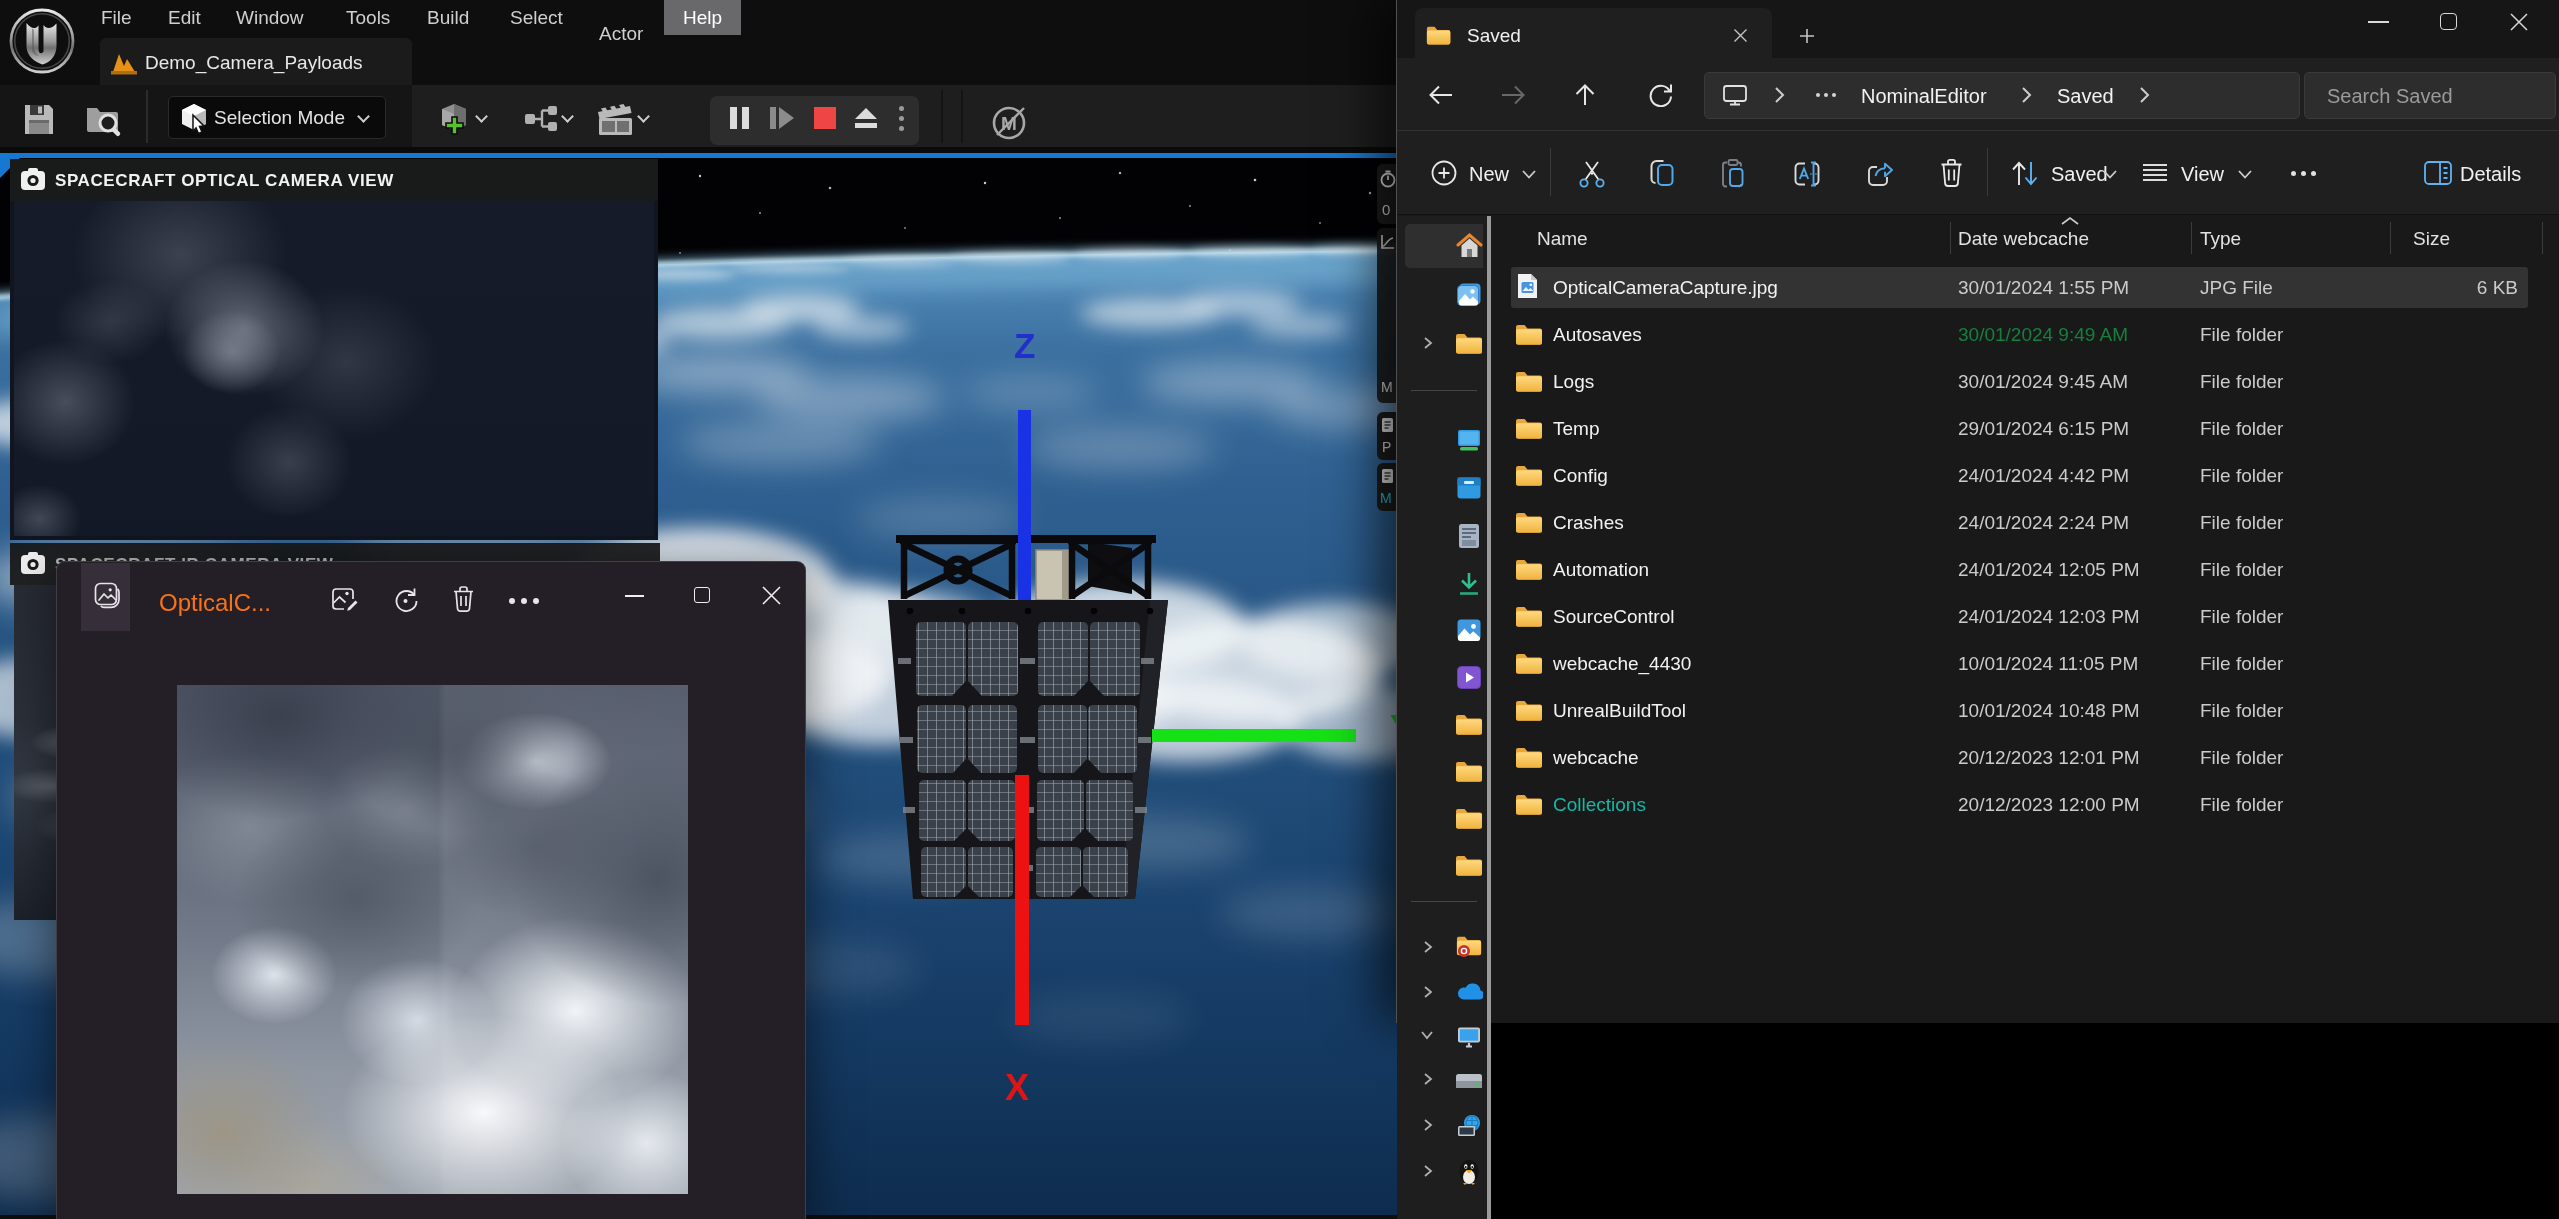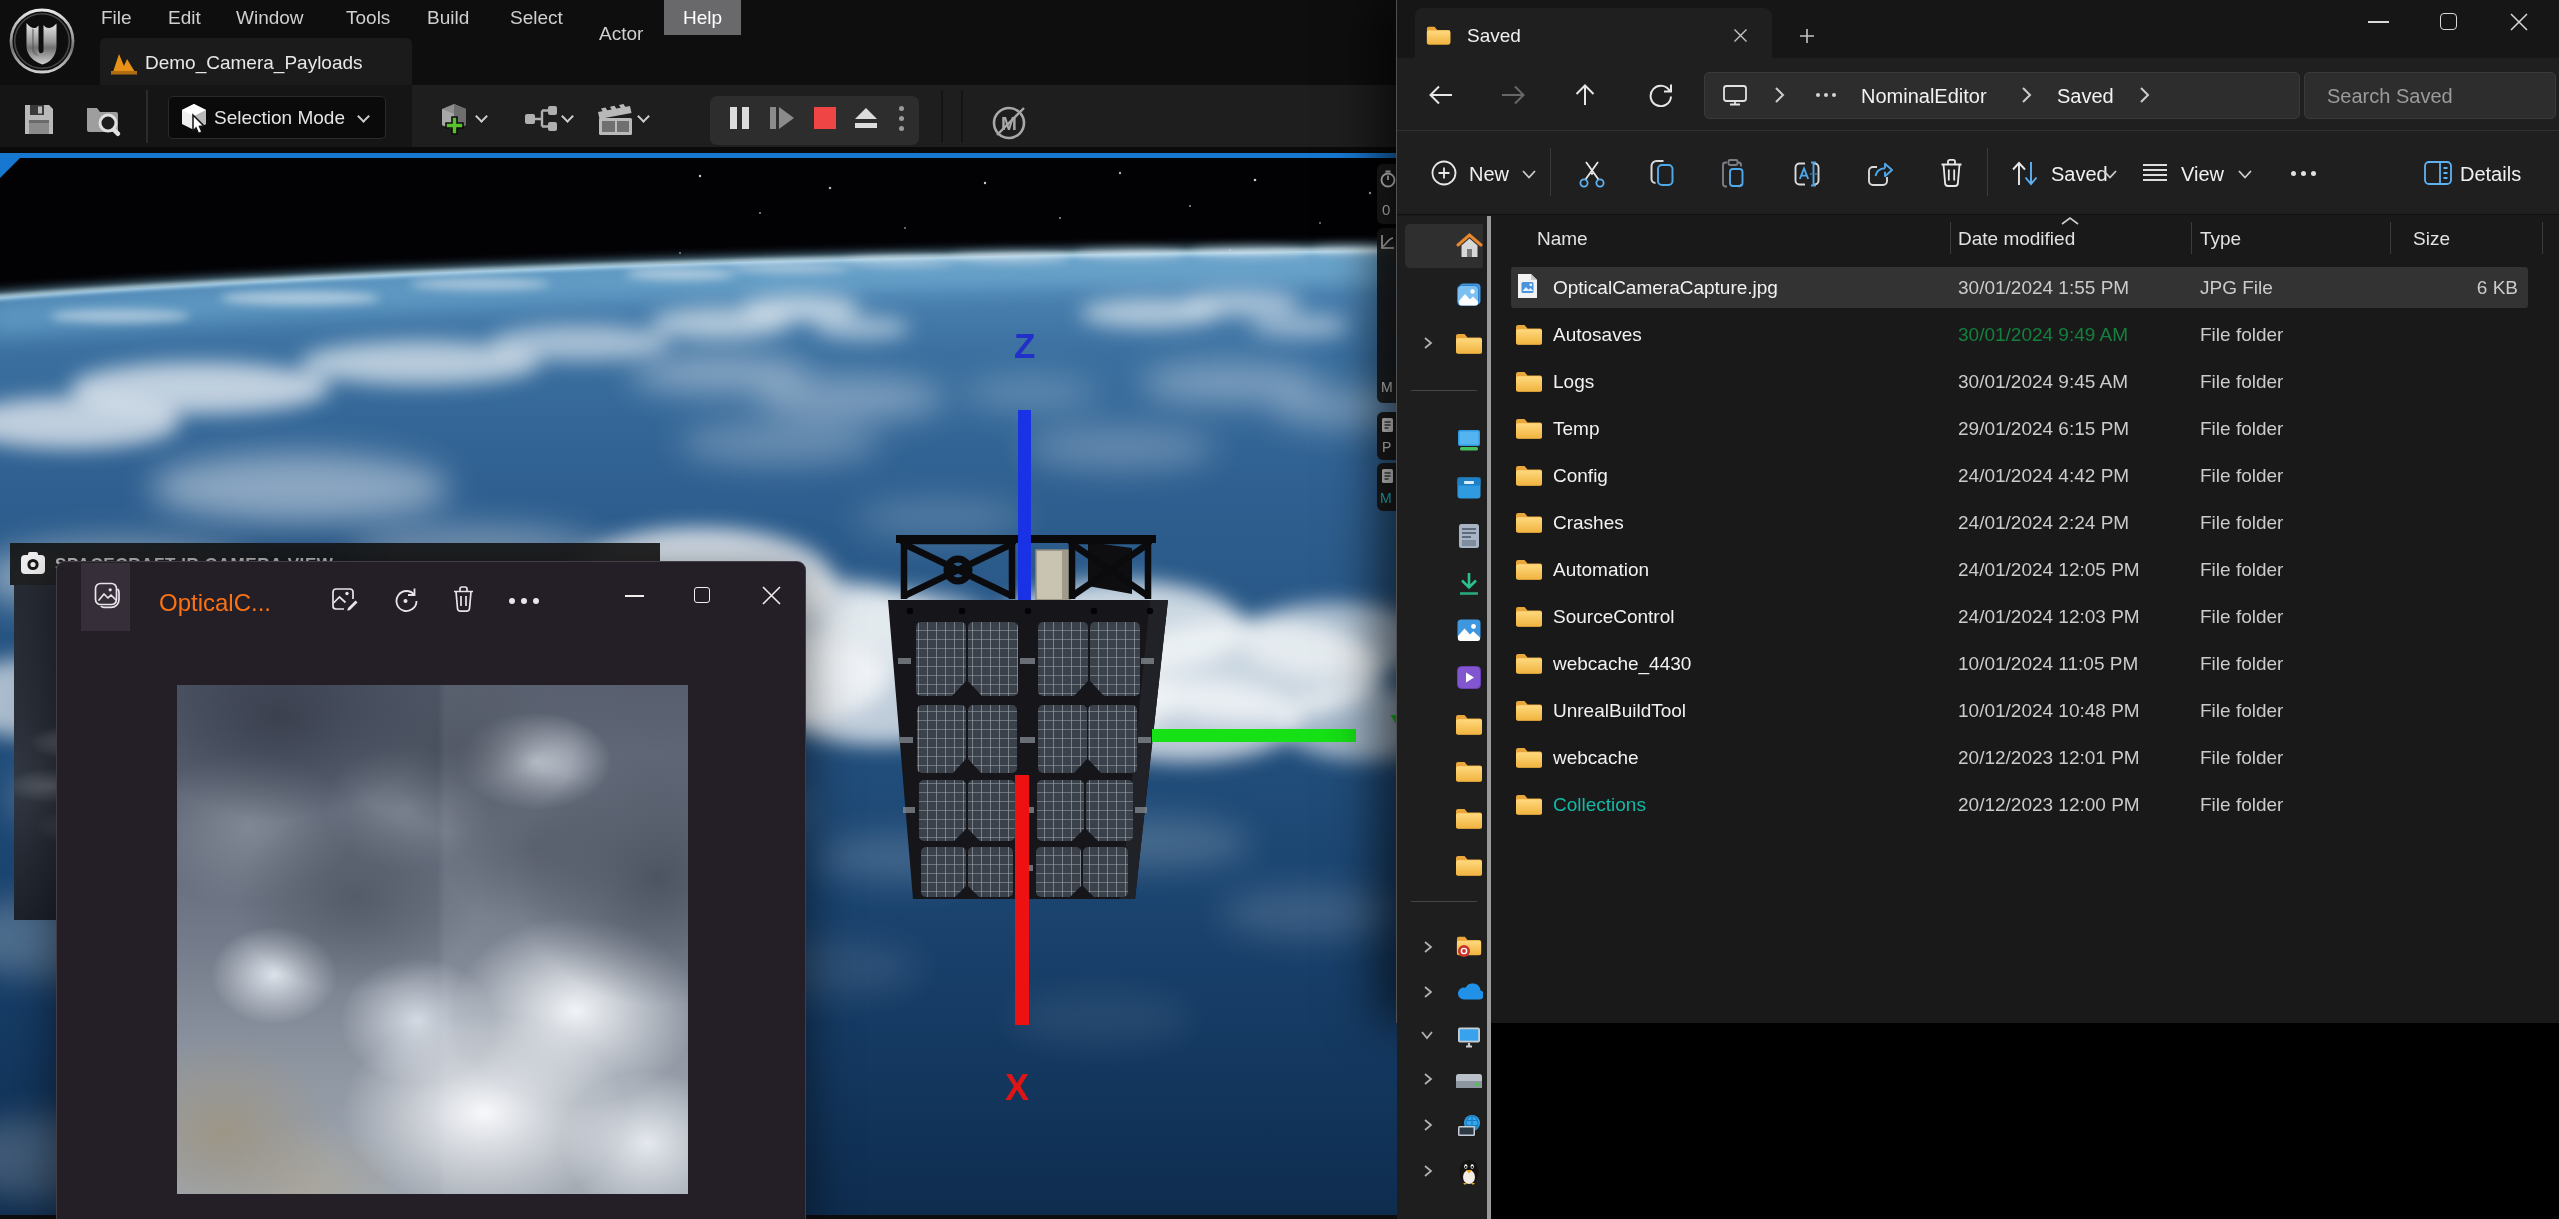--- a/index.html
+++ b/index.html
@@ -382,20 +382,40 @@
     <circle cx="13" cy="13.5" r="5.6" fill="#181818"></circle>
         <circle cx="13" cy="13.5" r="2.6" fill="#f0f0f0"></circle>
   </svg>
   <div class="tx" style="left:45px;top:13px;font-size:17px;font-weight:bold;letter-spacing:.6px;color:#b9b9b9">SPACECRAFT IR CAMERA VIEW</div>
   <div class="a" style="left:4px;top:42px;width:642px;height:335px;background:
     radial-gradient(60px 25px at 9% 47%,rgba(165,170,180,.5),rgba(165,170,180,0) 70%),
     radial-gradient(70px 25px at 6% 60%,rgba(150,155,165,.45),rgba(150,155,165,0) 70%),
     radial-gradient(80px 30px at 12% 72%,rgba(140,146,156,.4),rgba(140,146,156,0) 70%),
     linear-gradient(180deg,#272b34 0%,#2b303a 40%,#343a45 60%,#272c36 80%,#1d222b 100%)"></div>
 </div>
+<div class="a" id="optpanel" style="left:10px;top:159px;width:648px;height:381px;background:#10151f">
+  <div class="a" style="left:0;top:0;width:648px;height:42px;background:rgba(26,26,26,.95)"></div>
+  <svg class="a" style="left:10px;top:8px" width="26" height="26" viewBox="0 0 26 26">
+    <rect x="1" y="4" width="24" height="19" rx="4" fill="#f0f0f0"></rect>
+    <rect x="8" y="1" width="10" height="5" rx="2" fill="#f0f0f0"></rect>
+    <circle cx="13" cy="13.5" r="5.6" fill="#181818"></circle>
+        <circle cx="13" cy="13.5" r="2.6" fill="#f0f0f0"></circle>
+  </svg>
+  <div class="tx" style="left:45px;top:13px;font-size:17px;font-weight:bold;letter-spacing:.6px;color:#f2f2f2">SPACECRAFT OPTICAL CAMERA VIEW</div>
+  <div class="a" style="left:4px;top:42px;width:640px;height:335px;background:
+    radial-gradient(110px 95px at 36% 38%,rgba(150,157,170,.6),rgba(150,157,170,0) 72%),
+    radial-gradient(70px 60px at 34% 45%,rgba(185,191,201,.45),rgba(185,191,201,0) 70%),
+    radial-gradient(150px 120px at 26% 16%,rgba(105,113,128,.45),rgba(105,113,128,0) 72%),
+    radial-gradient(100px 90px at 8% 60%,rgba(120,128,142,.5),rgba(120,128,142,0) 70%),
+    radial-gradient(90px 80px at 43% 78%,rgba(110,118,132,.4),rgba(110,118,132,0) 70%),
+    radial-gradient(130px 110px at 52% 48%,rgba(100,108,122,.35),rgba(100,108,122,0) 70%),
+    radial-gradient(60px 50px at 4% 95%,rgba(120,128,142,.45),rgba(120,128,142,0) 70%),
+    radial-gradient(80px 60px at 15% 36%,rgba(92,100,115,.4),rgba(92,100,115,0) 70%),
+    linear-gradient(180deg,#151b29 0%,#131927 100%)"></div>
+</div>
 
 <div class="a" id="photos" style="left:56px;top:561px;width:750px;height:658px;background:#241e26;border-radius:9px 9px 0 0;border:1px solid rgba(255,255,255,.14);border-bottom:none;box-shadow:0 12px 50px rgba(0,0,0,.55)">
 
   <div class="a" style="left:24px;top:1px;width:49px;height:68px;background:#362f39"></div>
   <svg class="a" style="left:37px;top:20px" width="26" height="28" viewBox="0 0 26 28" fill="none" stroke="#e8e4ea" stroke-width="1.7">
     <rect x="1.5" y="1.5" width="21" height="21" rx="5"></rect>
     <path d="M5 18 l5 -6 l4 4 l3 -3 l5 5" stroke-linecap="round" stroke-linejoin="round"></path>
     <circle cx="16.2" cy="7.8" r="1.6" fill="#e8e4ea" stroke="none"></circle>
     <path d="M23.5 7 a4.5 4.5 0 0 1 1.5 3.4 v7 a8 8 0 0 1 -8 8 h-7 a4.5 4.5 0 0 1 -3.2 -1.4"></path>
   </svg>
@@ -703,21 +723,21 @@
     <ellipse cx="12" cy="19" rx="6" ry="7" fill="#f2ede4"></ellipse>
     <ellipse cx="8.8" cy="8.5" rx="1.6" ry="2.2" fill="#fff"></ellipse>
       <ellipse cx="15.2" cy="8.5" rx="1.6" ry="2.2" fill="#fff"></ellipse>
     <circle cx="8.8" cy="9" r=".9" fill="#000"></circle>
       <circle cx="15.2" cy="9" r=".9" fill="#000"></circle>
     <path d="M9 12 h6 l-3 3.5 z" fill="#f0a71f"></path>
     <path d="M6 25 h4 l-2 2 z M14 25 h4 l-2 2 z" fill="#f0a71f"></path>
   </svg>
 
   <div class="tx" style="left:140px;top:229px;font-size:19px;color:#e2e2e2">Name</div>
-  <div class="tx" style="left:561px;top:229px;font-size:19px;color:#e2e2e2">Date modified</div>
+  <div class="tx" style="left:561px;top:229px;font-size:19px;color:#e2e2e2">Date webcache</div>
   <div class="tx" style="left:803px;top:229px;font-size:19px;color:#e2e2e2">Type</div>
   <div class="tx" style="left:1016px;top:229px;font-size:19px;color:#e2e2e2">Size</div>
   <svg class="a" style="left:663px;top:216px" width="20" height="10" viewBox="0 0 20 10" fill="none" stroke="#cdcdcd" stroke-width="1.6">
       <path d="M2 8 L10 2 L18 8"></path>
     </svg>
   <div class="a" style="left:553px;top:222px;width:1px;height:32px;background:#3c3c3c"></div>
   <div class="a" style="left:794px;top:222px;width:1px;height:32px;background:#3c3c3c"></div>
   <div class="a" style="left:993px;top:222px;width:1px;height:32px;background:#3c3c3c"></div>
   <div class="a" style="left:1145px;top:222px;width:1px;height:32px;background:#3c3c3c"></div>
 

